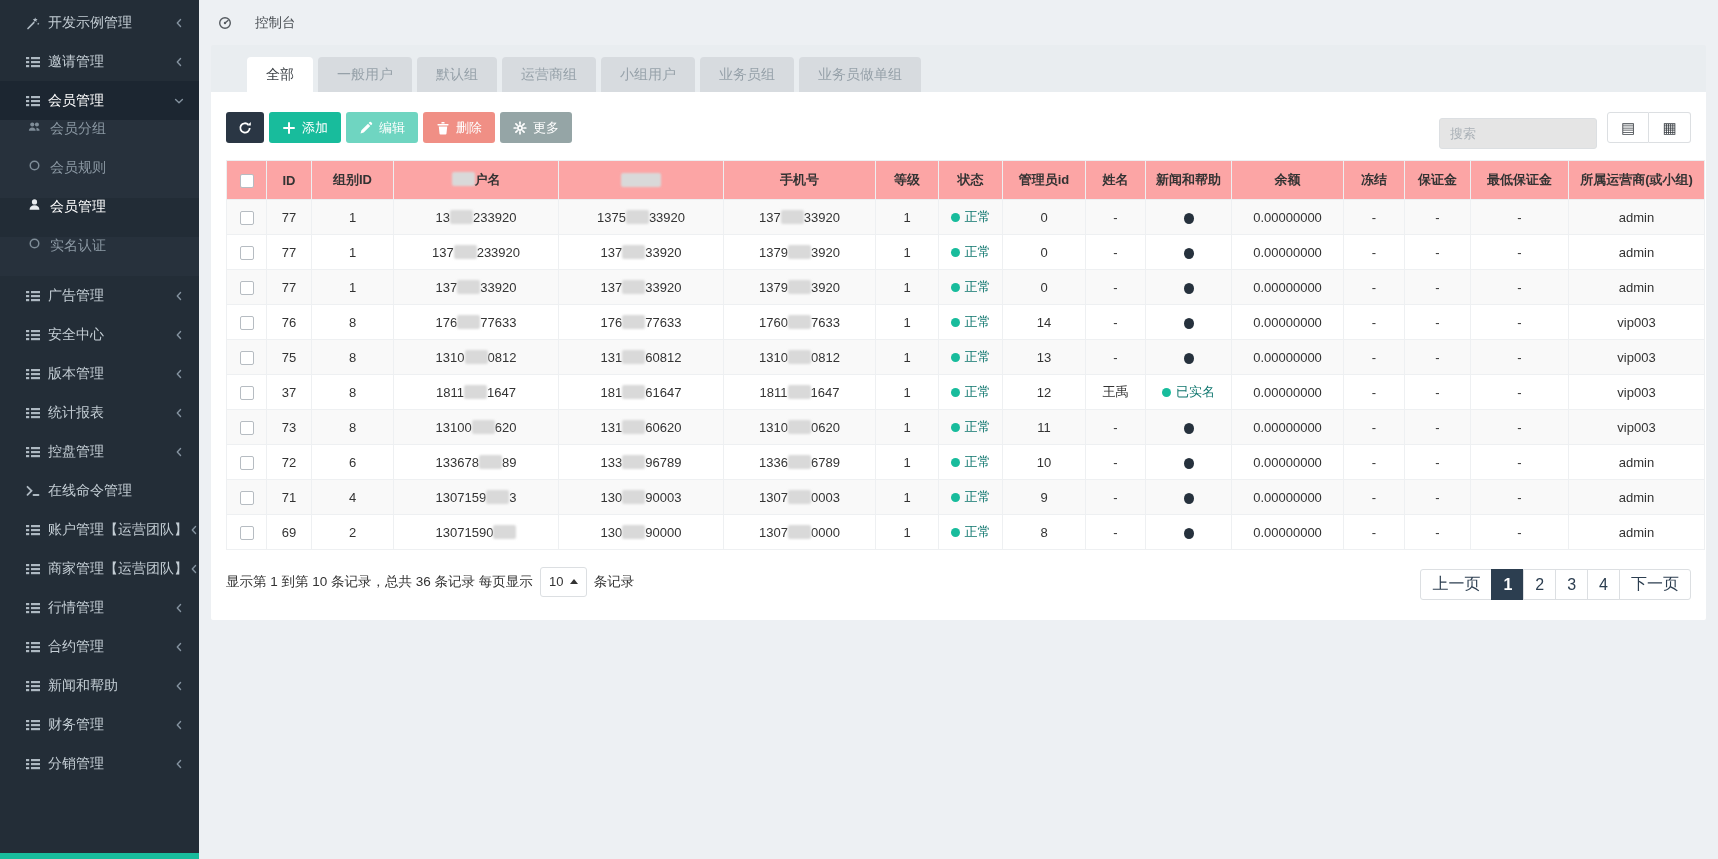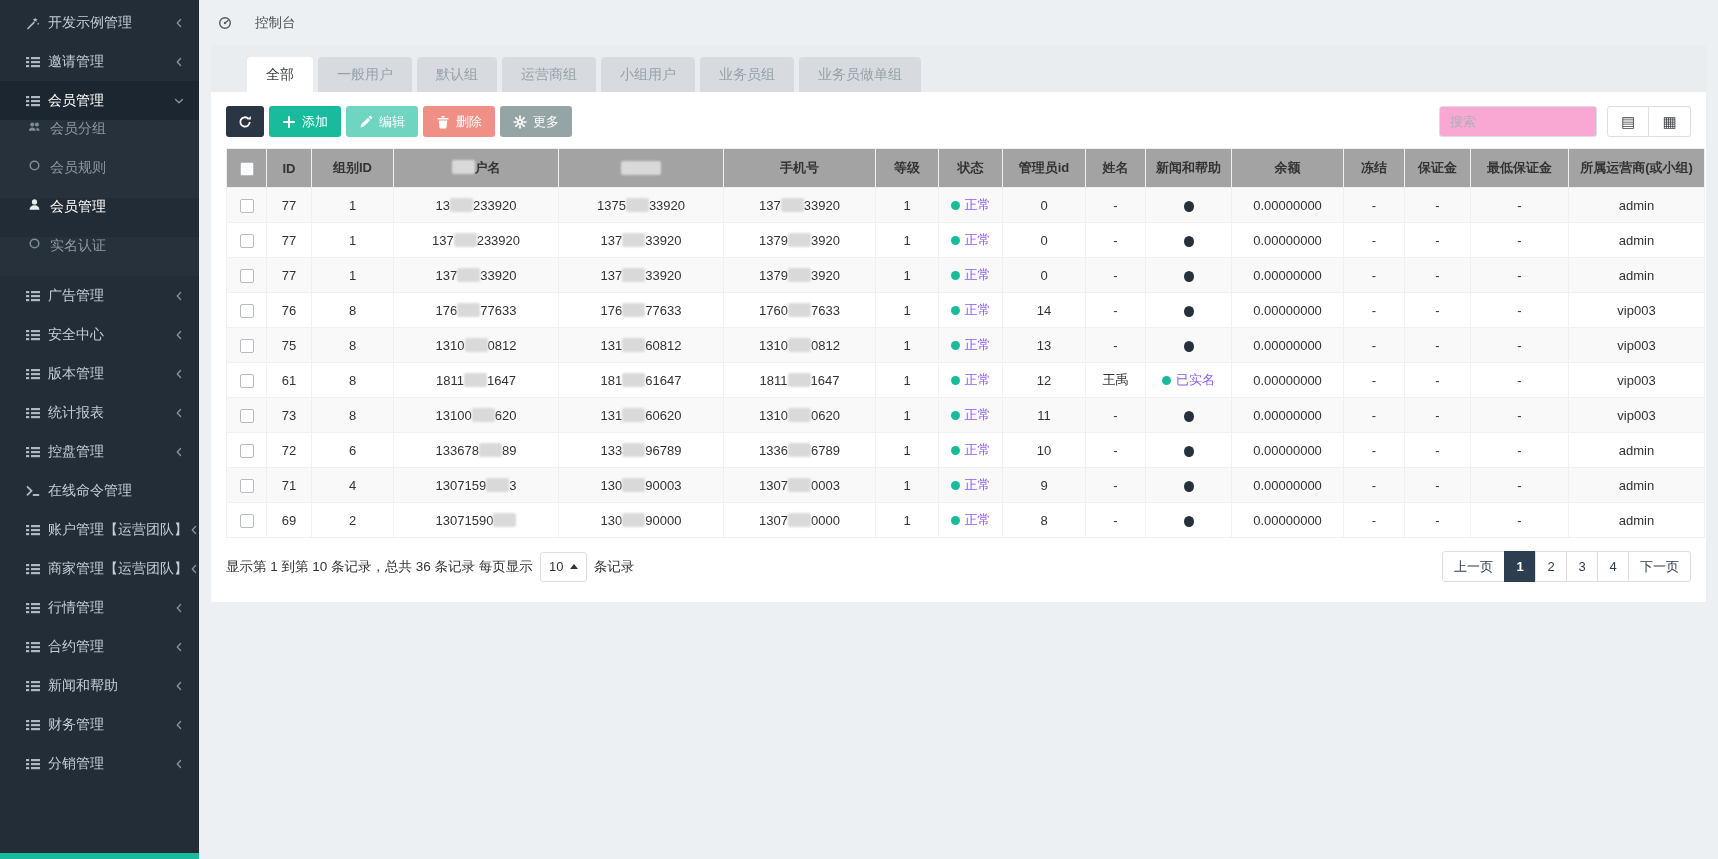--- a/index.html
+++ b/index.html
@@ -34,45 +34,45 @@
   
   .toolbar { display:flex; align-items:center; }
   .btn { height:31px; border:none; border-radius:3px; color:#fff; font-size:13px; display:inline-flex; align-items:center; gap:6px; padding:12px 13px; margin-right:5px; cursor:pointer; font-family:inherit; }
   .btn .icn { display:flex; }
   .btn-refresh { background:#2a3644; padding:0 12px; }
   .btn-add { background:#18bc9c; }
   .btn-edit { background:#18bc9c; opacity:.62; }
   .btn-del  { background:#e74c3c; opacity:.62; }
   .btn-more { background:#95a5a6; }
   .spacer { flex:1; }
-  .search { width:158px; height:31px; border:1px solid #dcdfe2; border-radius:3px; padding:0 10px; font-size:13px; color:#555; font-family:inherit; background:#f9a8d4; outline:none; }
+  .search { width:158px; height:31px; border:1px solid #dcdfe2; border-radius:3px; padding:0 10px; font-size:13px; color:#555; font-family:inherit; background:#e5e5e5; outline:none;margin-top:12px; }
   .search::placeholder { color:#aab1b7; }
   .vgroup { display:flex; margin-left:10px; }
   .vbtn { width:42px; height:31px; background:#fff; border:1px solid #dcdfe2; display:flex; align-items:center; justify-content:center; font-size:15px; color:#3a3f44; cursor:pointer; padding:0; }
   .vbtn:first-child { border-radius:3px 0 0 3px; }
   .vbtn:last-child { border-radius:0 3px 3px 0; border-left:none; }
   
   .grid { width:100%; border-collapse:collapse; table-layout:fixed; margin-top:11px; font-size:13px; }
-  .grid th { font-weight:bold; color:#333; padding:10px 2px; border:1px solid #edeff1; text-align:center; background:#a3a3a3; white-space:nowrap; overflow:hidden; }
+  .grid th { font-weight:bold; color:#333; padding:10px 2px; border:1px solid #edeff1; text-align:center; background:#fca5a5; white-space:nowrap; overflow:hidden; }
   .grid td { padding:0 2px; height:35px; border:1px solid #eef0f2; text-align:center; color:#333; white-space:nowrap; overflow:hidden; }
   .grid tbody tr:nth-child(odd) td { background:#f9f9f9; }
   .grid tr { cursor:pointer; }
   .dot { display:inline-block; width:9px; height:9px; border-radius:50%; background:#18bc9c; margin-right:5px; vertical-align:-1px; }
-  .status-text { color:#8b5cf6; }
+  .status-text { color:#0f766e; }
   .bigdot { display:inline-block; width:10px; height:11px; border-radius:50%; background:#26313d; vertical-align:-2px; }
   .blur-patch { display:inline-block; width:23px; height:14px; background:#d9d9d9; border-radius:2px; vertical-align:-2px; filter:blur(1.3px); }
   .blur-patch.w2 { width:40px; }
   input[type=checkbox] { appearance:none; -webkit-appearance:none; width:14px; height:14px; border:1px solid #b6bcc2; border-radius:2px; background:#fff; margin:0; vertical-align:middle; cursor:pointer; }
   
   .pager { display:flex; align-items:center; justify-content:space-between; margin-top:13px; font-size:13.5px; color:#333; }
   .pinfo { display:flex; align-items:center; gap:7px; }
   .psize { height:30px; min-width:47px; background:#fff; border:1px solid #dcdfe2; border-radius:3px; display:inline-flex; align-items:center; justify-content:center; gap:6px; font-size:13px; color:#333; cursor:pointer; font-family:inherit; }
   .caret-up { width:0; height:0; border-left:4px solid transparent; border-right:4px solid transparent; border-bottom:5px solid #333; }
   .pbtns { display:flex; }
-  .pbtn { min-width:32px; height:31px; padding:0 11px; display:flex; align-items:center; justify-content:center; background:#fff; border:1px solid #dcdfe2; color:#2c3e50; font-size:13px; cursor:pointer; margin-left:-1px; }
+  .pbtn { min-width:32px; height:31px; padding:0 11px; display:flex; align-items:center; justify-content:center; background:#fff; border:1px solid #dcdfe2; color:#2c3e50; font-size:16px; cursor:pointer; margin-left:-1px;margin-top:6px; }
   .pbtn:first-child { border-radius:3px 0 0 3px; margin-left:0; }
   .pbtn:last-child { border-radius:0 3px 3px 0; }
   .pbtn.active { background:#2c3e50; border-color:#2c3e50; color:#fff; font-weight:bold; }
   .icn svg { display:block; }
 </style>
 </head>
 <body>
 
 <aside class="sidebar" id="sidebar">
     <div class="srow">
@@ -647,21 +647,21 @@
               <td>-</td>
               <td><span class="bigdot"></span></td>
               <td>0.00000000</td>
               <td>-</td>
               <td>-</td>
               <td>-</td>
               <td>vip003</td>
             </tr>
             <tr>
               <td><input type="checkbox" style=""></td>
-              <td>61</td>
+              <td>37</td>
               <td>8</td>
               <td>1811<span class="blur-patch"></span>1647</td>
               <td>181<span class="blur-patch"></span>61647</td>
               <td>1811<span class="blur-patch"></span>1647</td>
               <td>1</td>
               <td><span class="dot"></span><span class="status-text">正常</span></td>
               <td>12</td>
               <td>王禹</td>
               <td><span class="dot"></span><span class="status-text">已实名</span></td>
               <td>0.00000000</td>

